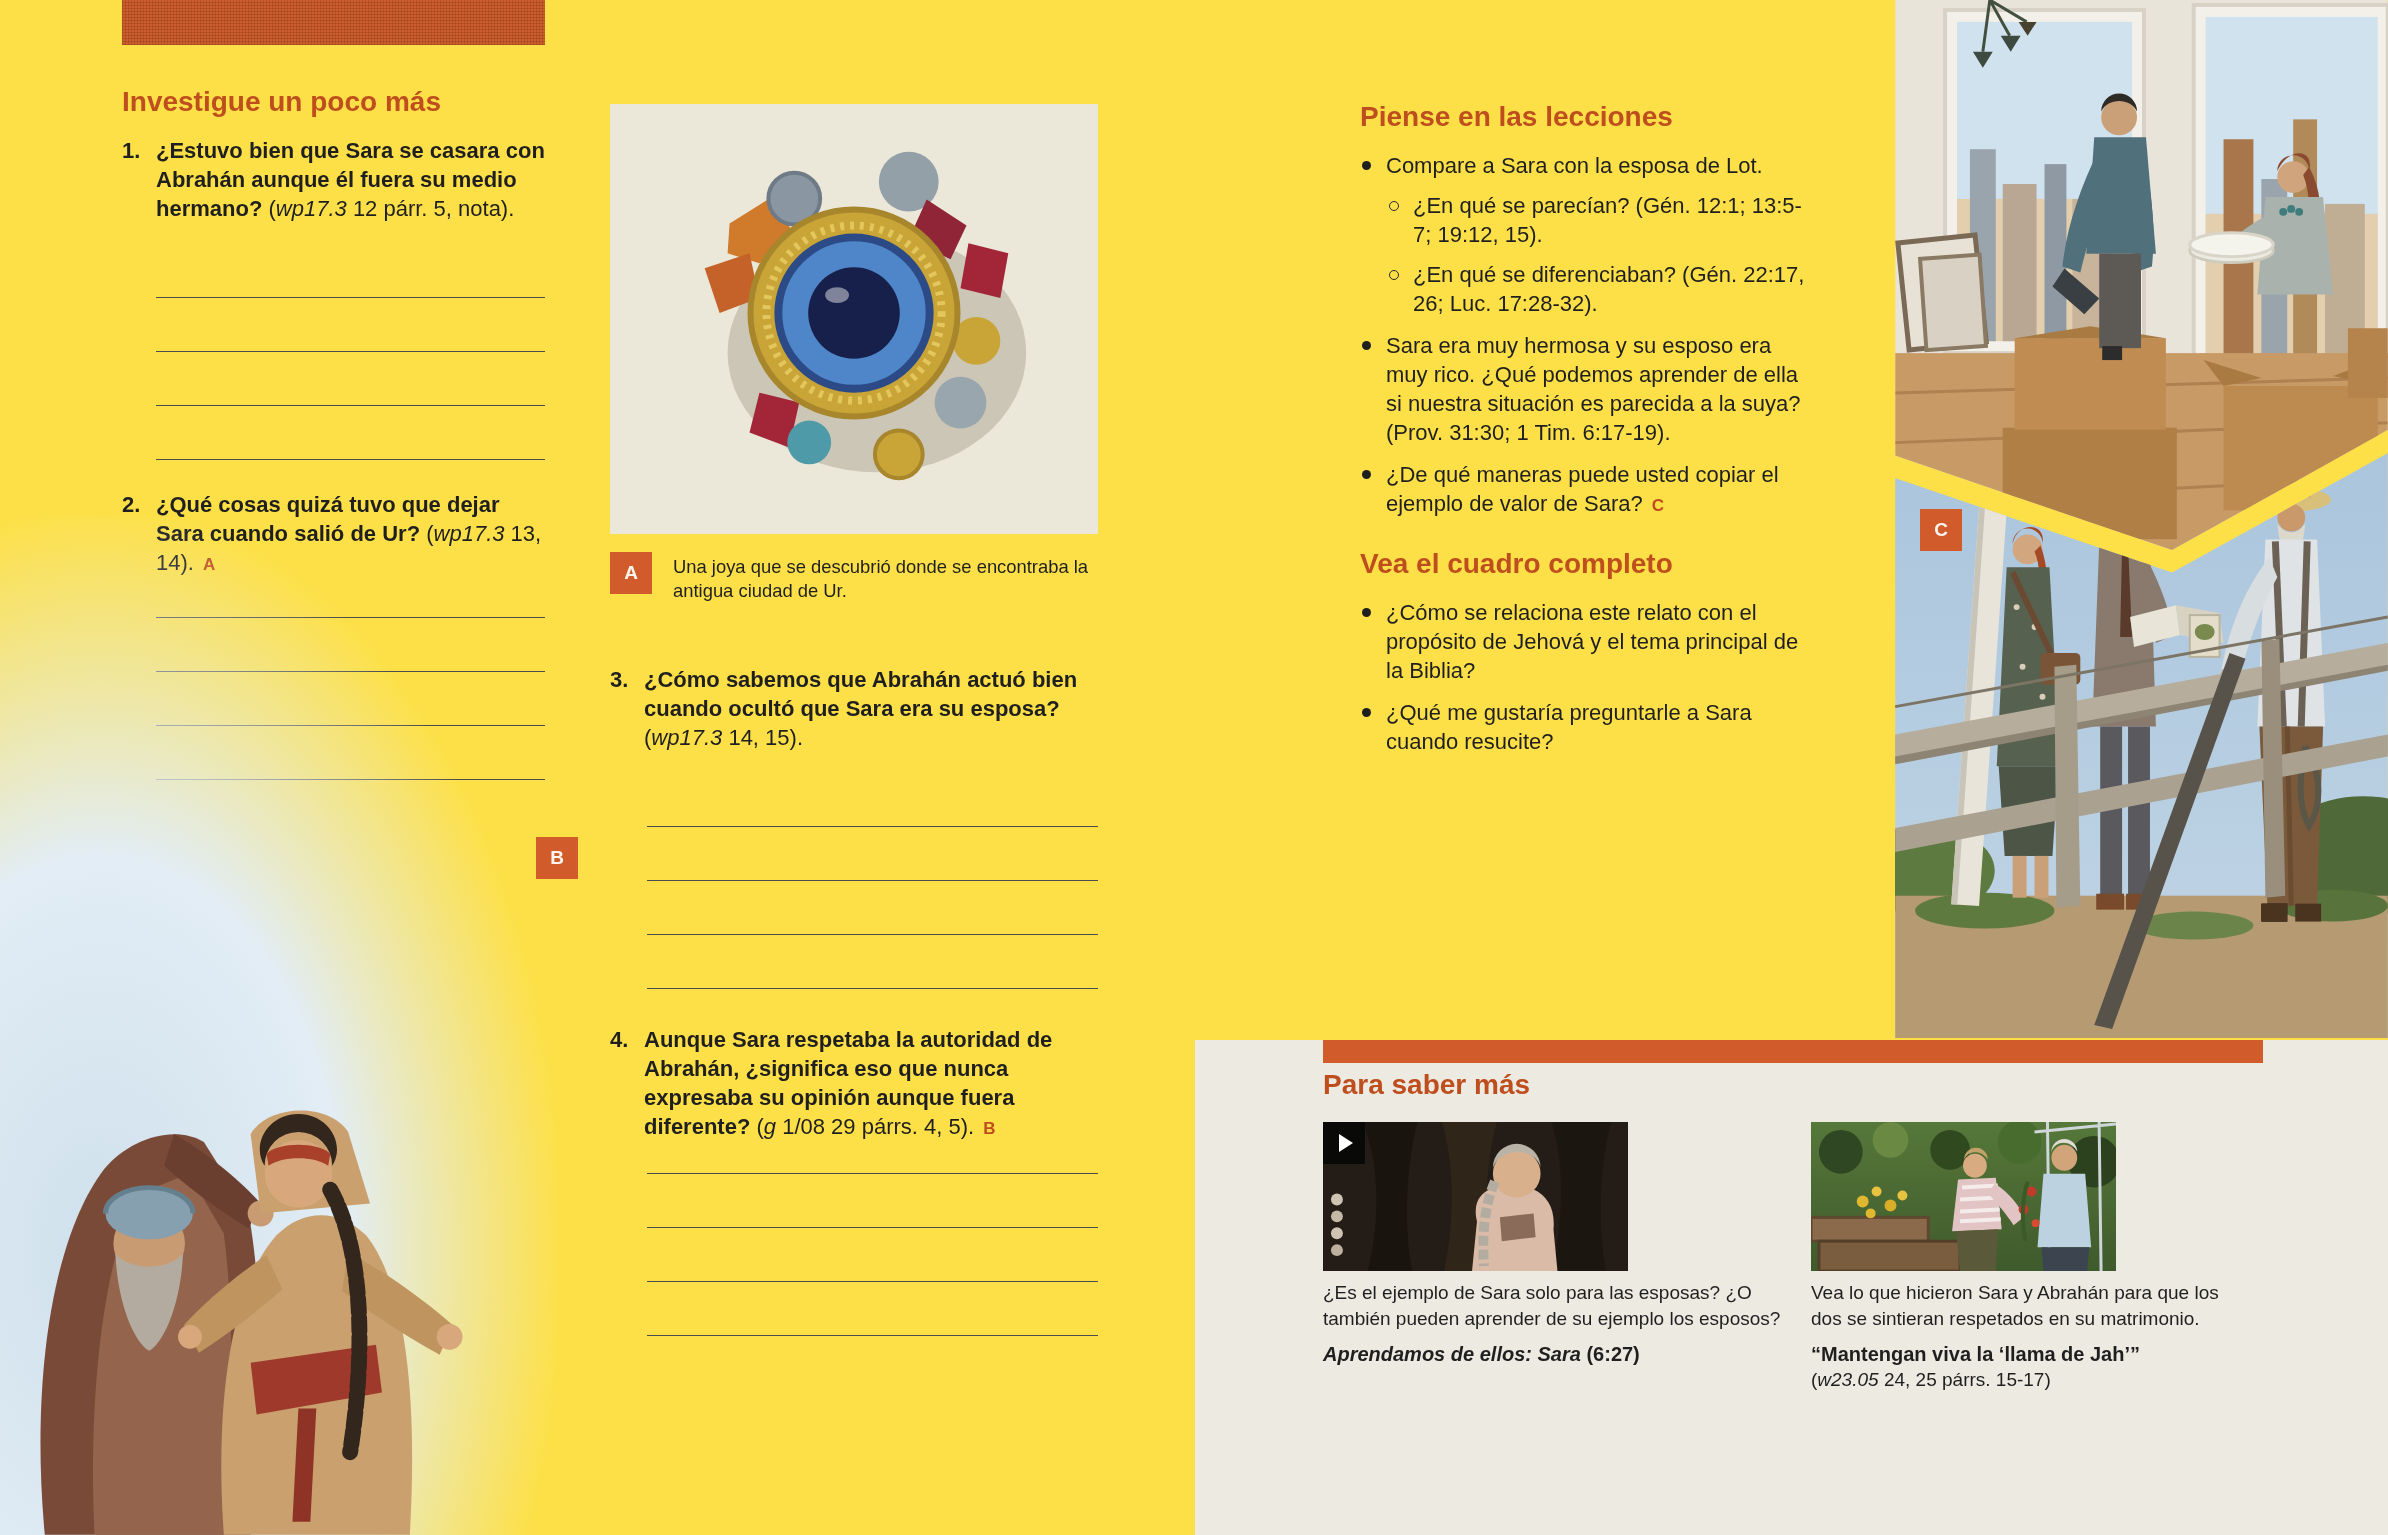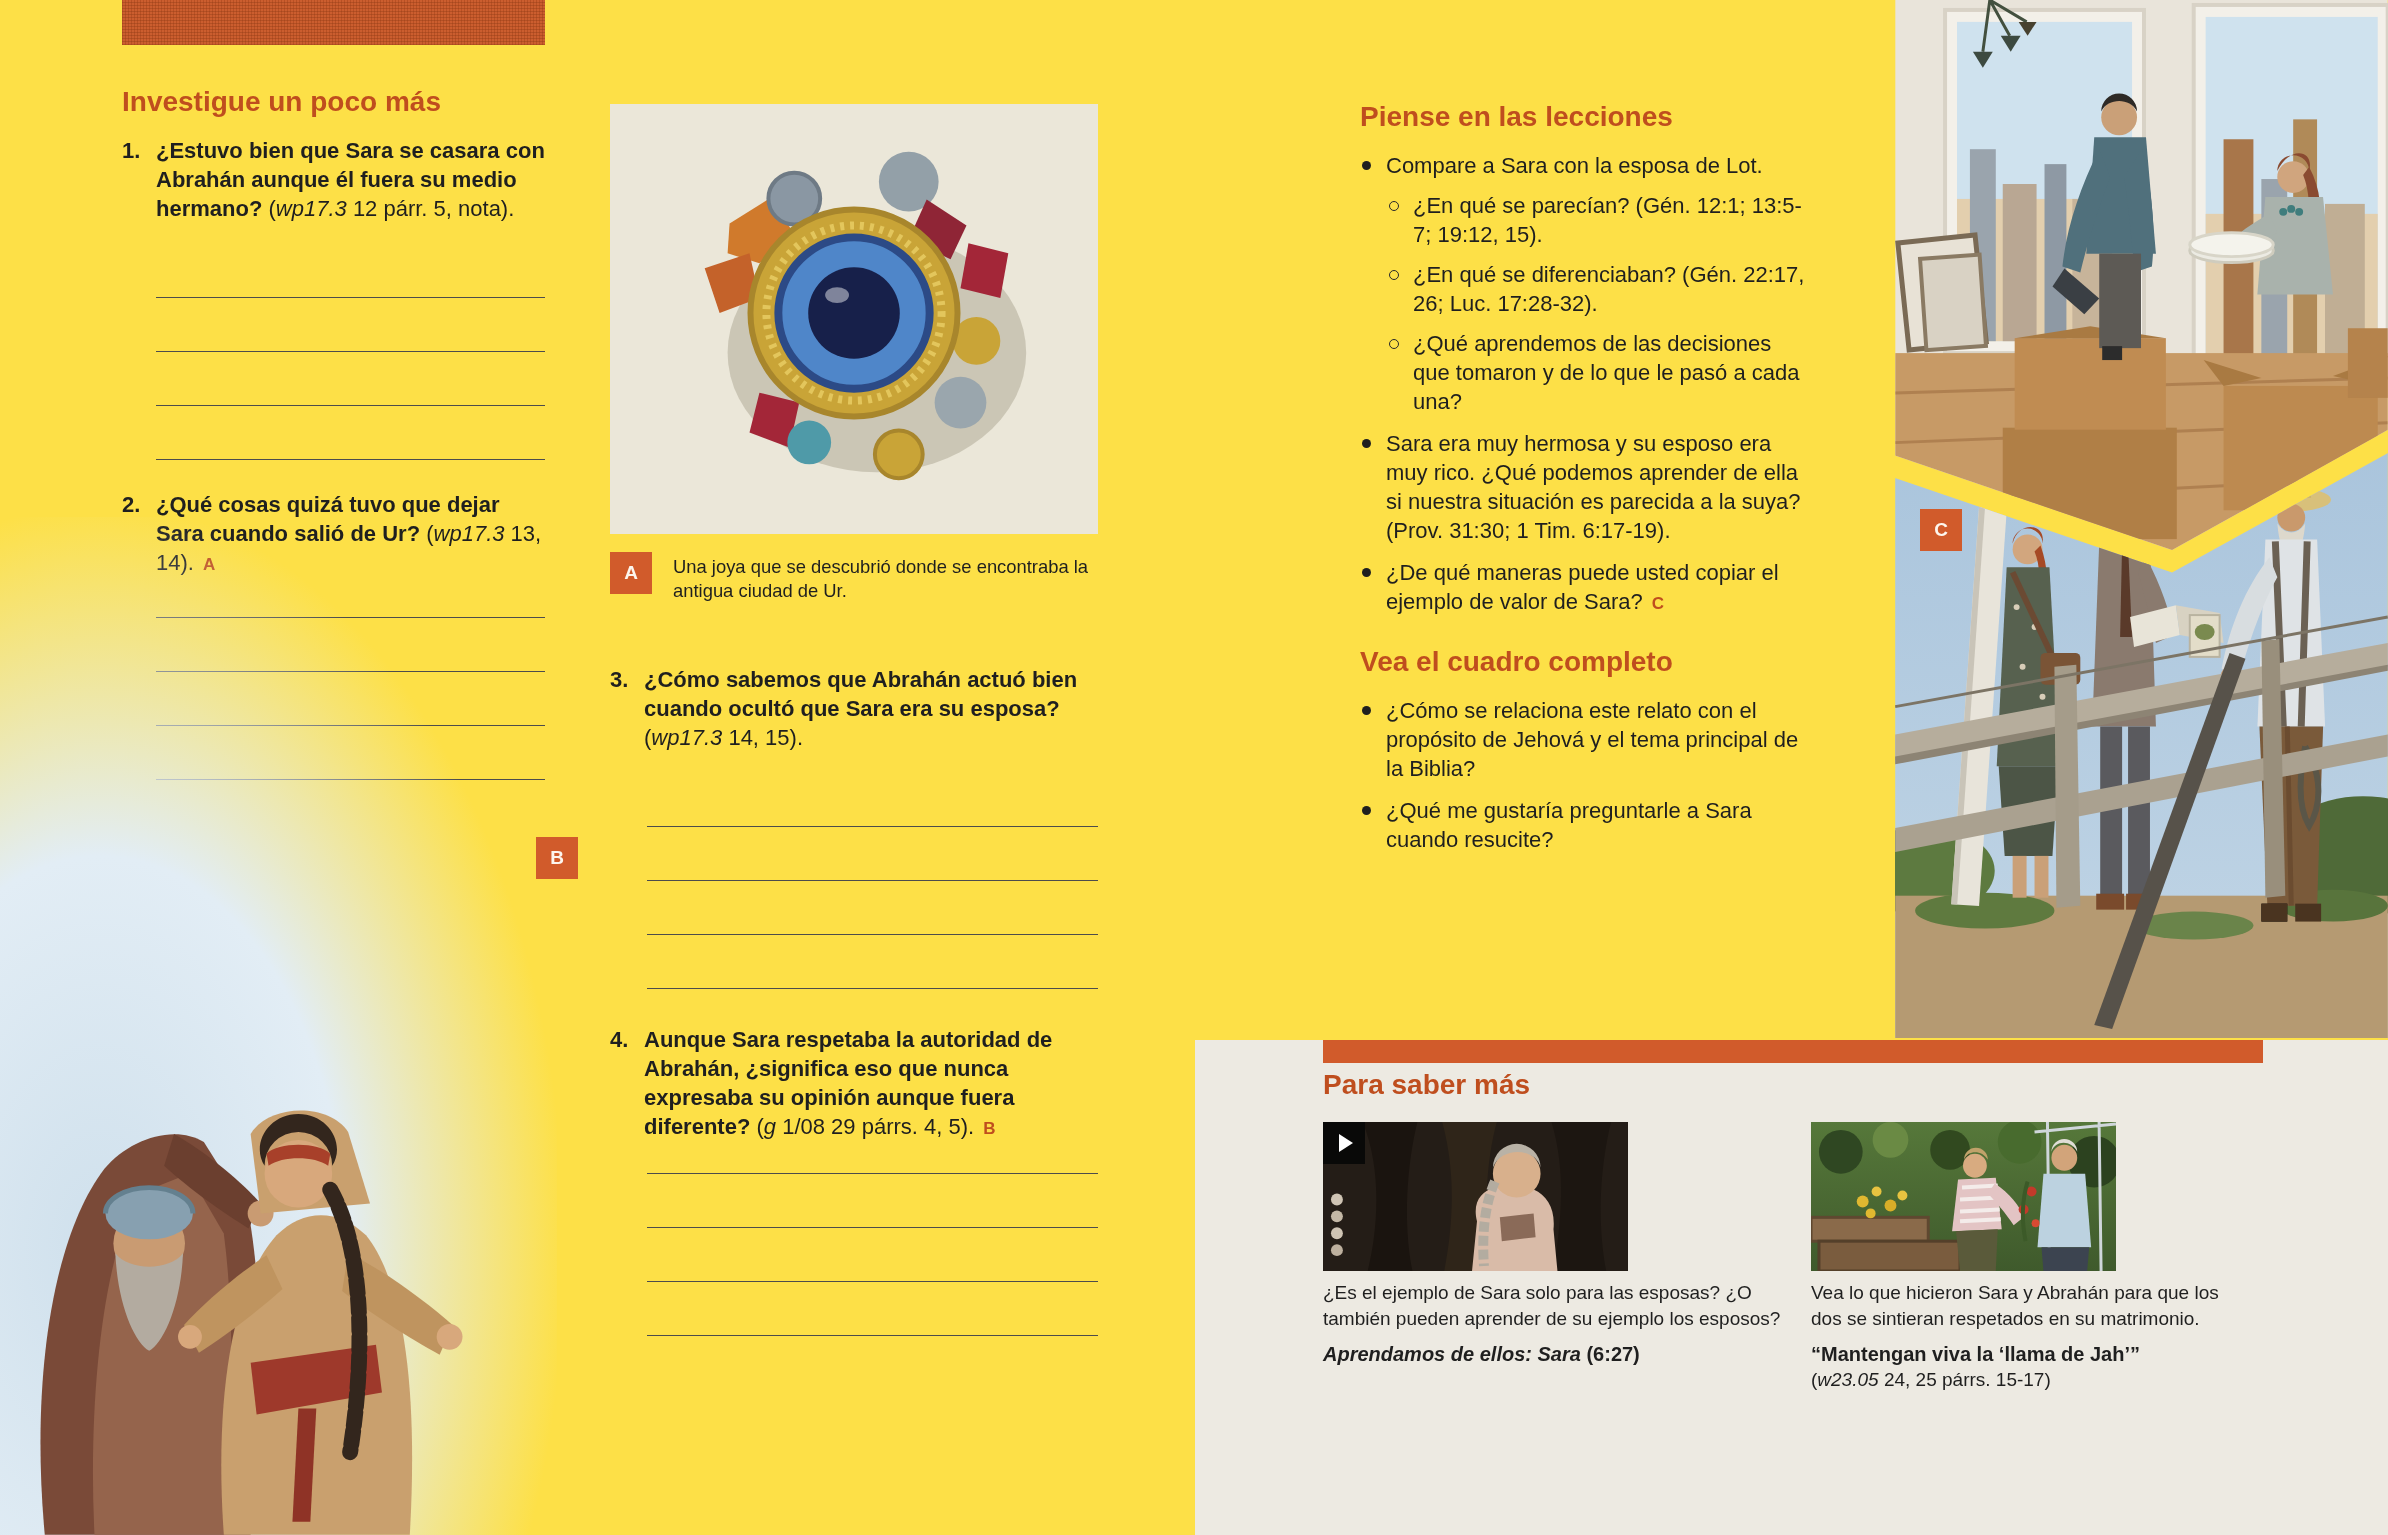--- a/index.html
+++ b/index.html
@@ -223,26 +223,20 @@
       <span class="bmark">
           <span class="circ"></span>
         </span>
       <span class="btext">¿En qué se parecían? (Gén. 12:1; 13:5-7; 19:12, 15).</span>
     </div>
     <div class="bullet sub">
       <span class="bmark">
           <span class="circ"></span>
         </span>
       <span class="btext">¿En qué se diferenciaban? (Gén. 22:17, 26; Luc. 17:28-32).</span>
-    </div>
-    <div class="bullet sub">
-      <span class="bmark">
-          <span class="circ"></span>
-        </span>
-      <span class="btext">¿Qué aprendemos de las decisiones que tomaron y de lo que le pasó a cada una?</span>
     </div>
     <div class="bullet">
       <span class="bmark">
           <span class="dot"></span>
         </span>
       <span class="btext">Sara era muy hermosa y su esposo era muy rico. ¿Qué podemos aprender de ella si nuestra situación es parecida a la suya? (Prov. 31:30; 1 Tim. 6:17-19).</span>
     </div>
     <div class="bullet">
       <span class="bmark">
           <span class="dot"></span>

